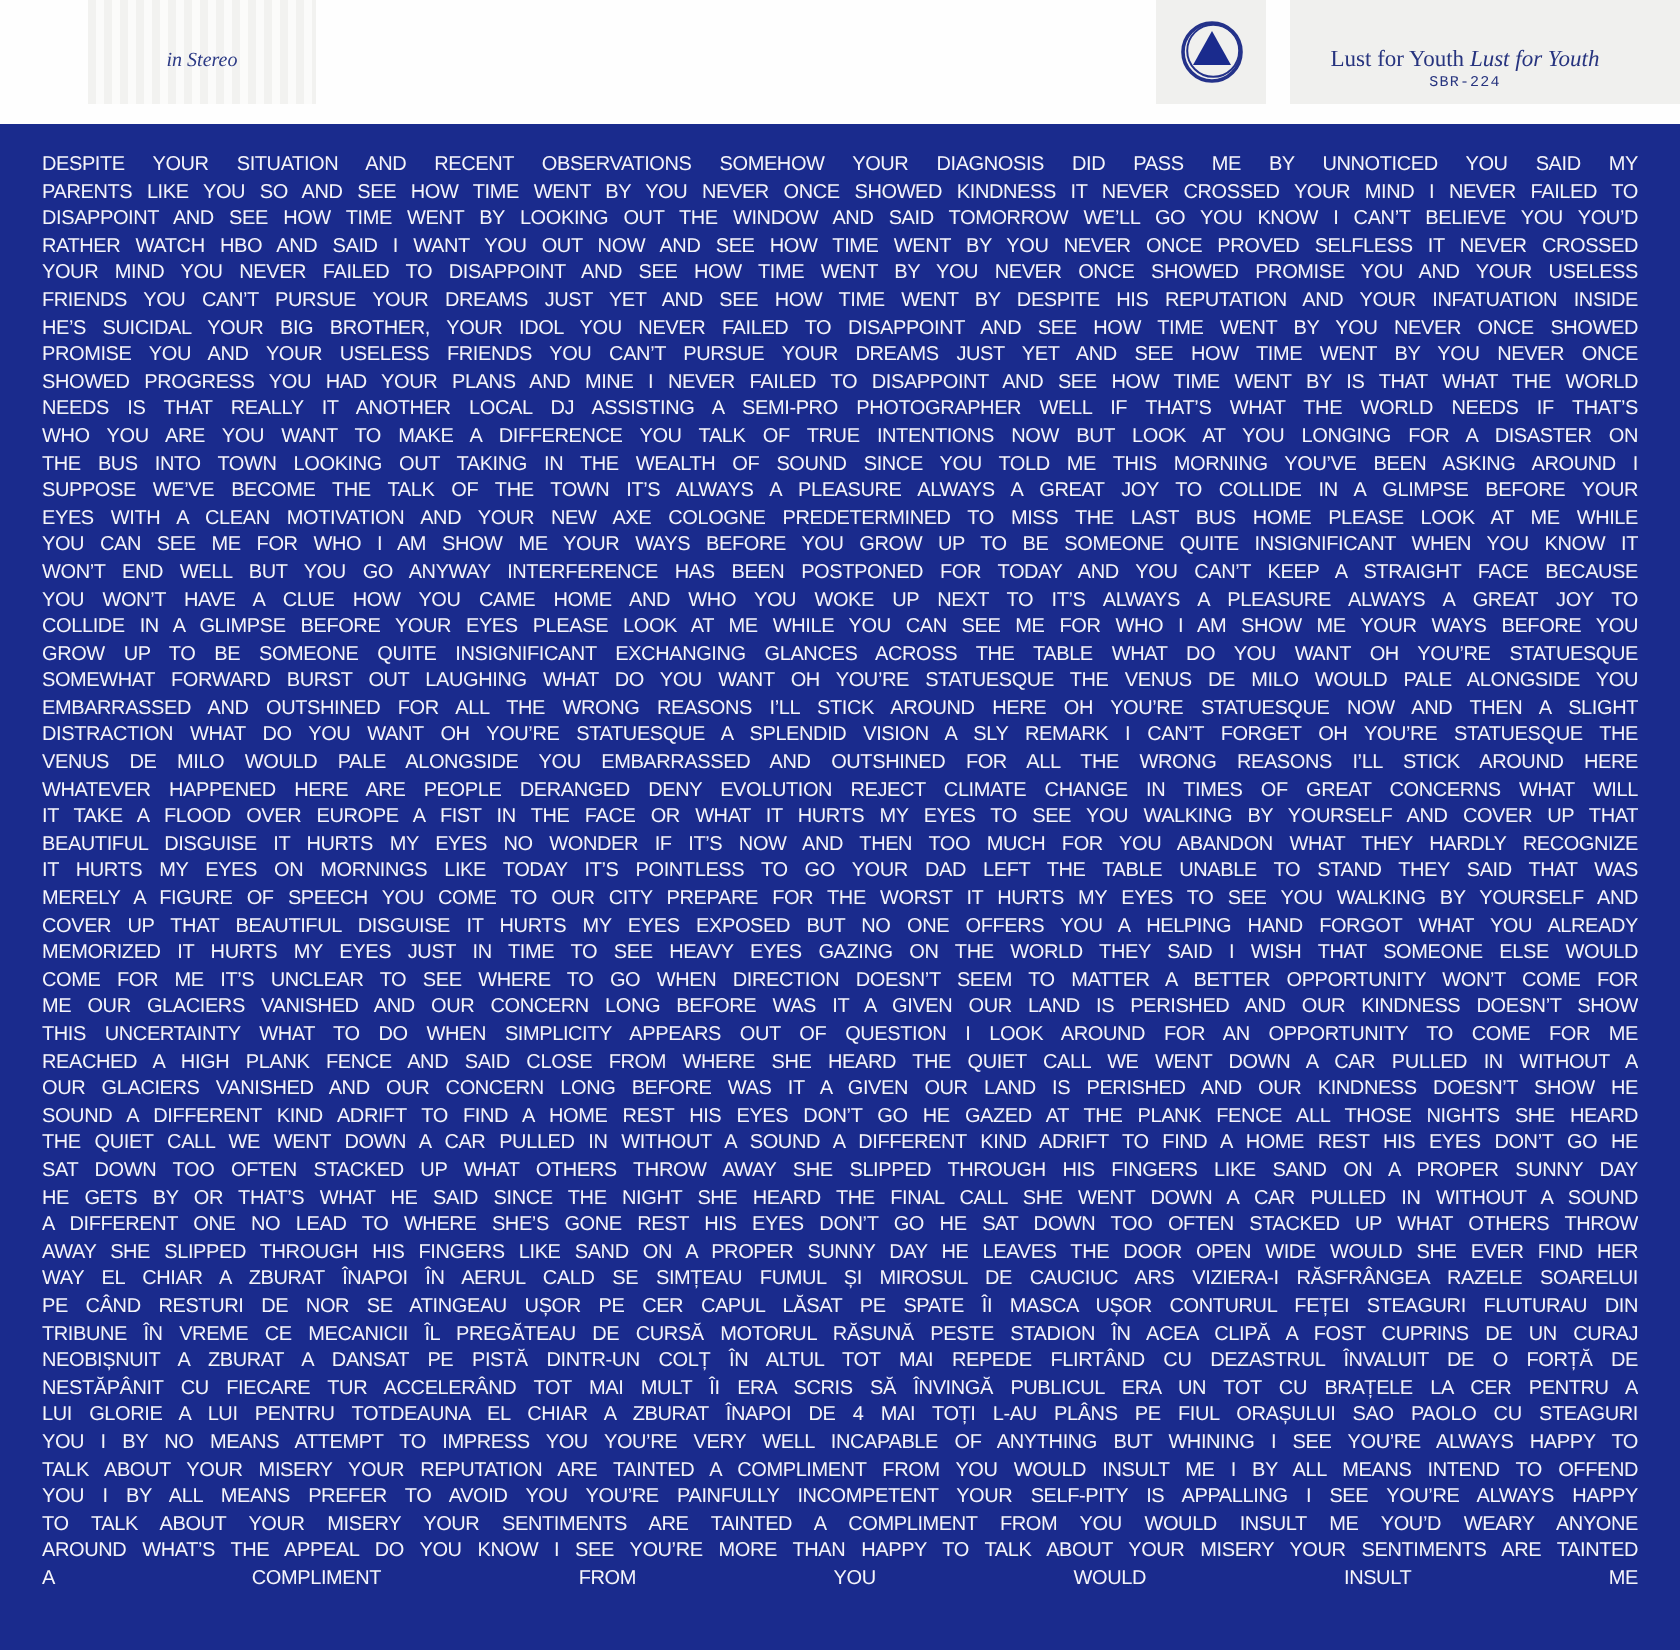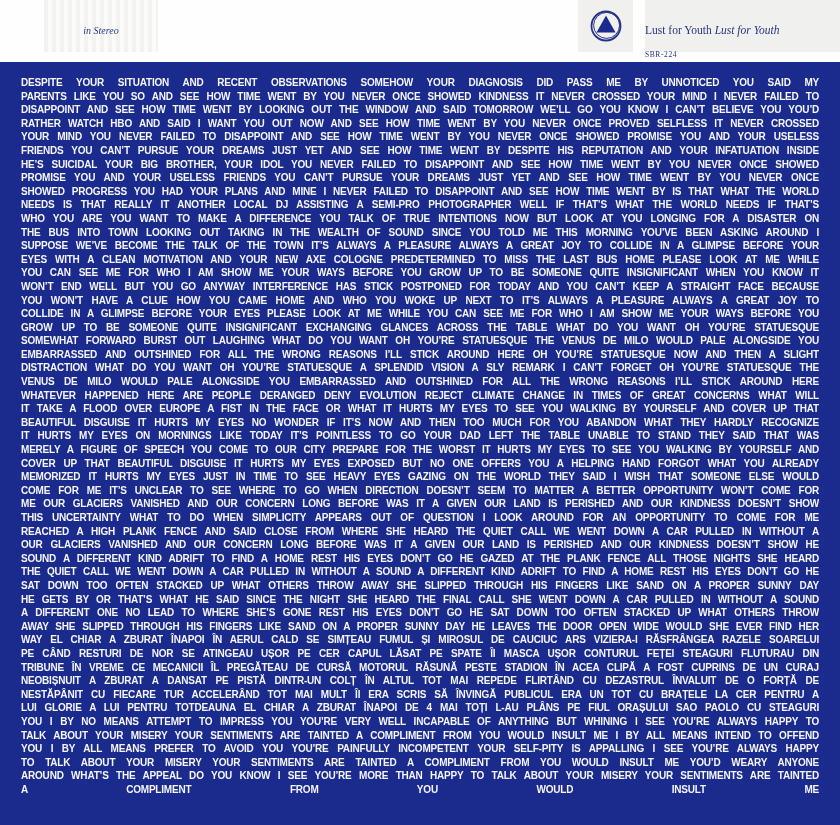--- a/index.html
+++ b/index.html
@@ -20,36 +20,36 @@
   .stereo-label{
     font-family:"Liberation Serif","DejaVu Serif",serif;
     font-style:italic;font-size:10px;color:#2c3a85;padding-top:8px;
   }
   .logo-box{
     position:absolute;top:0;left:578px;width:55px;height:52px;background:#f0f0ee;
     display:flex;align-items:center;justify-content:center;
   }
   .title-box{
     position:absolute;top:0;left:645px;width:195px;height:52px;background:#f0f0ee;
-    box-sizing:border-box;text-align:left;padding:24px 20px 16px 0;
+    box-sizing:border-box;text-align:center;padding:24px 20px 16px 0;
     font-family:"Liberation Serif","DejaVu Serif",serif;color:#27347f;
   }
   .title-line{font-size:11.5px;line-height:12px;white-space:nowrap;}
   .title-line .italic{font-style:italic;}
-  .catalog{font-size:7.5px;letter-spacing:0.6px;margin-top:14px;}
+  .catalog{font-size:7.5px;letter-spacing:0.6px;margin-top:2px;font-family:Liberation Mono, monospace;}
   
   .lyrics{
     position:absolute;top:62px;left:0;width:840px;height:763px;
     background:#1a2b8d;
     box-sizing:border-box;
     padding:14px 21px 8px 21px;
   }
   .line{
     color:#f5f5fa;
-    font-weight:bold;
+    font-weight:normal;
     font-size:10px;
     letter-spacing:-0.2px;
     line-height:13.6px;
     height:13.6px;
     overflow:hidden;
     text-align:justify;
     text-align-last:justify;
   }
 </style>
 </head>
@@ -90,21 +90,21 @@
       <div class="line">FRIENDS YOU CAN’T PURSUE YOUR DREAMS JUST YET AND SEE HOW TIME WENT BY DESPITE HIS REPUTATION AND YOUR INFATUATION INSIDE</div>
       <div class="line">HE’S SUICIDAL YOUR BIG BROTHER, YOUR IDOL YOU NEVER FAILED TO DISAPPOINT AND SEE HOW TIME WENT BY YOU NEVER ONCE SHOWED</div>
       <div class="line">PROMISE YOU AND YOUR USELESS FRIENDS YOU CAN’T PURSUE YOUR DREAMS JUST YET AND SEE HOW TIME WENT BY YOU NEVER ONCE</div>
       <div class="line">SHOWED PROGRESS YOU HAD YOUR PLANS AND MINE I NEVER FAILED TO DISAPPOINT AND SEE HOW TIME WENT BY IS THAT WHAT THE WORLD</div>
       <div class="line">NEEDS IS THAT REALLY IT ANOTHER LOCAL DJ ASSISTING A SEMI-PRO PHOTOGRAPHER WELL IF THAT’S WHAT THE WORLD NEEDS IF THAT’S</div>
       <div class="line">WHO YOU ARE YOU WANT TO MAKE A DIFFERENCE YOU TALK OF TRUE INTENTIONS NOW BUT LOOK AT YOU LONGING FOR A DISASTER ON</div>
       <div class="line">THE BUS INTO TOWN LOOKING OUT TAKING IN THE WEALTH OF SOUND SINCE YOU TOLD ME THIS MORNING YOU’VE BEEN ASKING AROUND I</div>
       <div class="line">SUPPOSE WE’VE BECOME THE TALK OF THE TOWN IT’S ALWAYS A PLEASURE ALWAYS A GREAT JOY TO COLLIDE IN A GLIMPSE BEFORE YOUR</div>
       <div class="line">EYES WITH A CLEAN MOTIVATION AND YOUR NEW AXE COLOGNE PREDETERMINED TO MISS THE LAST BUS HOME PLEASE LOOK AT ME WHILE</div>
       <div class="line">YOU CAN SEE ME FOR WHO I AM SHOW ME YOUR WAYS BEFORE YOU GROW UP TO BE SOMEONE QUITE INSIGNIFICANT WHEN YOU KNOW IT</div>
-      <div class="line">WON’T END WELL BUT YOU GO ANYWAY INTERFERENCE HAS STICK POSTPONED FOR TODAY AND YOU CAN’T KEEP A STRAIGHT FACE BECAUSE</div>
+      <div class="line">WON’T END WELL BUT YOU GO ANYWAY INTERFERENCE HAS BEEN POSTPONED FOR TODAY AND YOU CAN’T KEEP A STRAIGHT FACE BECAUSE</div>
       <div class="line">YOU WON’T HAVE A CLUE HOW YOU CAME HOME AND WHO YOU WOKE UP NEXT TO IT’S ALWAYS A PLEASURE ALWAYS A GREAT JOY TO</div>
       <div class="line">COLLIDE IN A GLIMPSE BEFORE YOUR EYES PLEASE LOOK AT ME WHILE YOU CAN SEE ME FOR WHO I AM SHOW ME YOUR WAYS BEFORE YOU</div>
       <div class="line">GROW UP TO BE SOMEONE QUITE INSIGNIFICANT EXCHANGING GLANCES ACROSS THE TABLE WHAT DO YOU WANT OH YOU’RE STATUESQUE</div>
       <div class="line">SOMEWHAT FORWARD BURST OUT LAUGHING WHAT DO YOU WANT OH YOU’RE STATUESQUE THE VENUS DE MILO WOULD PALE ALONGSIDE YOU</div>
       <div class="line">EMBARRASSED AND OUTSHINED FOR ALL THE WRONG REASONS I’LL STICK AROUND HERE OH YOU’RE STATUESQUE NOW AND THEN A SLIGHT</div>
       <div class="line">DISTRACTION WHAT DO YOU WANT OH YOU’RE STATUESQUE A SPLENDID VISION A SLY REMARK I CAN’T FORGET OH YOU’RE STATUESQUE THE</div>
       <div class="line">VENUS DE MILO WOULD PALE ALONGSIDE YOU EMBARRASSED AND OUTSHINED FOR ALL THE WRONG REASONS I’LL STICK AROUND HERE</div>
       <div class="line">WHATEVER HAPPENED HERE ARE PEOPLE DERANGED DENY EVOLUTION REJECT CLIMATE CHANGE IN TIMES OF GREAT CONCERNS WHAT WILL</div>
       <div class="line">IT TAKE A FLOOD OVER EUROPE A FIST IN THE FACE OR WHAT IT HURTS MY EYES TO SEE YOU WALKING BY YOURSELF AND COVER UP THAT</div>
       <div class="line">BEAUTIFUL DISGUISE IT HURTS MY EYES NO WONDER IF IT’S NOW AND THEN TOO MUCH FOR YOU ABANDON WHAT THEY HARDLY RECOGNIZE</div>
@@ -123,20 +123,20 @@
       <div class="line">HE GETS BY OR THAT’S WHAT HE SAID SINCE THE NIGHT SHE HEARD THE FINAL CALL SHE WENT DOWN A CAR PULLED IN WITHOUT A SOUND</div>
       <div class="line">A DIFFERENT ONE NO LEAD TO WHERE SHE’S GONE REST HIS EYES DON’T GO HE SAT DOWN TOO OFTEN STACKED UP WHAT OTHERS THROW</div>
       <div class="line">AWAY SHE SLIPPED THROUGH HIS FINGERS LIKE SAND ON A PROPER SUNNY DAY HE LEAVES THE DOOR OPEN WIDE WOULD SHE EVER FIND HER</div>
       <div class="line">WAY EL CHIAR A ZBURAT ÎNAPOI ÎN AERUL CALD SE SIMȚEAU FUMUL ȘI MIROSUL DE CAUCIUC ARS VIZIERA-I RĂSFRÂNGEA RAZELE SOARELUI</div>
       <div class="line">PE CÂND RESTURI DE NOR SE ATINGEAU UȘOR PE CER CAPUL LĂSAT PE SPATE ÎI MASCA UȘOR CONTURUL FEȚEI STEAGURI FLUTURAU DIN</div>
       <div class="line">TRIBUNE ÎN VREME CE MECANICII ÎL PREGĂTEAU DE CURSĂ MOTORUL RĂSUNĂ PESTE STADION ÎN ACEA CLIPĂ A FOST CUPRINS DE UN CURAJ</div>
       <div class="line">NEOBIȘNUIT A ZBURAT A DANSAT PE PISTĂ DINTR-UN COLȚ ÎN ALTUL TOT MAI REPEDE FLIRTÂND CU DEZASTRUL ÎNVALUIT DE O FORȚĂ DE</div>
       <div class="line">NESTĂPÂNIT CU FIECARE TUR ACCELERÂND TOT MAI MULT ÎI ERA SCRIS SĂ ÎNVINGĂ PUBLICUL ERA UN TOT CU BRAȚELE LA CER PENTRU A</div>
       <div class="line">LUI GLORIE A LUI PENTRU TOTDEAUNA EL CHIAR A ZBURAT ÎNAPOI DE 4 MAI TOȚI L-AU PLÂNS PE FIUL ORAȘULUI SAO PAOLO CU STEAGURI</div>
       <div class="line">YOU I BY NO MEANS ATTEMPT TO IMPRESS YOU YOU’RE VERY WELL INCAPABLE OF ANYTHING BUT WHINING I SEE YOU’RE ALWAYS HAPPY TO</div>
-      <div class="line">TALK ABOUT YOUR MISERY YOUR SENTIMENTS ARE TAINTED A COMPLIMENT FROM YOU WOULD INSULT ME I BY ALL MEANS INTEND TO OFFEND</div>
+      <div class="line">TALK ABOUT YOUR MISERY YOUR REPUTATION ARE TAINTED A COMPLIMENT FROM YOU WOULD INSULT ME I BY ALL MEANS INTEND TO OFFEND</div>
       <div class="line">YOU I BY ALL MEANS PREFER TO AVOID YOU YOU’RE PAINFULLY INCOMPETENT YOUR SELF-PITY IS APPALLING I SEE YOU’RE ALWAYS HAPPY</div>
       <div class="line">TO TALK ABOUT YOUR MISERY YOUR SENTIMENTS ARE TAINTED A COMPLIMENT FROM YOU WOULD INSULT ME YOU’D WEARY ANYONE</div>
       <div class="line">AROUND WHAT’S THE APPEAL DO YOU KNOW I SEE YOU’RE MORE THAN HAPPY TO TALK ABOUT YOUR MISERY YOUR SENTIMENTS ARE TAINTED</div>
       <div class="line">A COMPLIMENT FROM YOU WOULD INSULT ME</div>
     </div>
 
 </div>
 
 </body></html>

